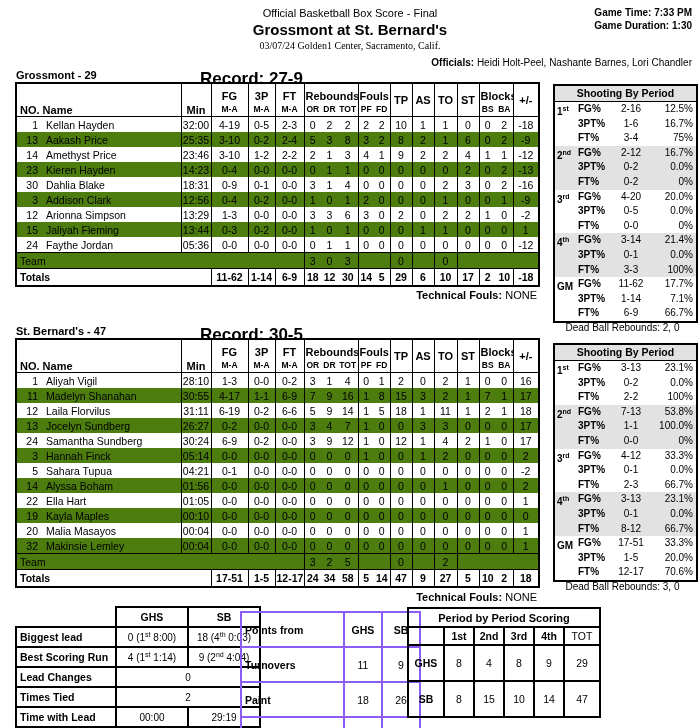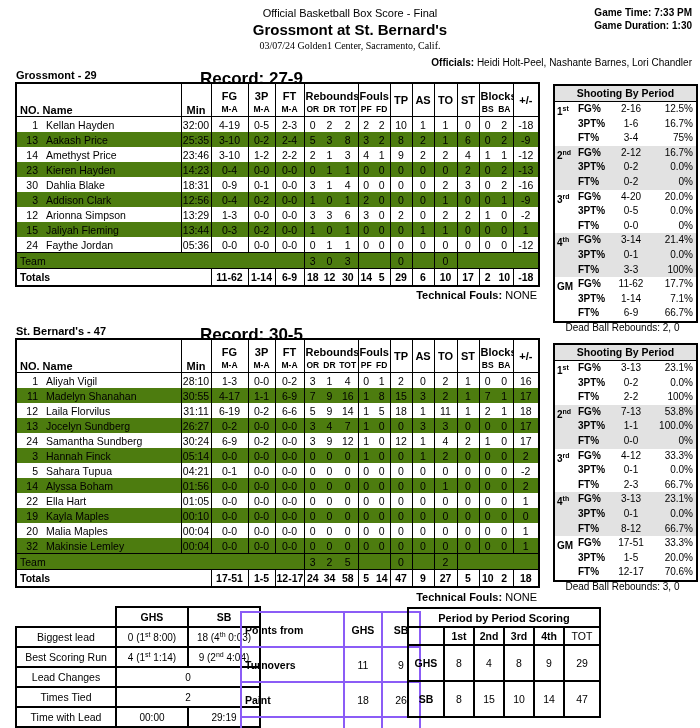--- a/index.html
+++ b/index.html
@@ -50,21 +50,21 @@
   .sp-stat{width:33px;font-weight:bold;flex:none;}
   .sp-ma{width:40px;text-align:center;flex:none;}
   .sp-pct{flex:1;text-align:right;padding-right:3px;}
   .shade{background:#e2e2e2;}
   .deadball{position:absolute;left:545px;width:155px;text-align:center;font-size:10px;}
   #g-dead{top:322px;} #s-dead{top:581px;}
   
   .flow-table{position:absolute;left:15px;top:606px;border-collapse:collapse;font-size:10px;}
   .flow-table td,.flow-table th{border:2px solid #000;height:18px;padding:0 3px;text-align:center;}
   .flow-table .ghost{border:none;}
-  .flow-table .rl{font-weight:normal;font-size:10.5px;text-align:center;width:92px;}
+  .flow-table .rl{font-weight:bold;font-size:10.5px;text-align:left;width:92px;}
   .flow-table .v{width:64px;}
   .flow-table th{font-weight:bold;font-size:10.5px;}
   .flow-table sup{font-size:7px;}
   .pf-table{position:absolute;left:240px;top:611px;border-collapse:collapse;font-size:10.5px;}
   .pf-table td,.pf-table th{border:2px solid #8b5cf6;height:17px;padding:8px 3px;text-align:center;}
   .pf-table .rl{font-weight:bold;text-align:left;width:95px;}
   .pf-table th{font-weight:bold;}
   .pf-table .v{width:30px;}
   .pp-table{position:absolute;left:407px;top:607px;border-collapse:collapse;font-size:10.5px;}
   .pp-table td,.pp-table th{border:2px solid #000;padding:0 2px;text-align:center;}
@@ -724,21 +724,21 @@
           <td class="bl">0</td>
           <td class="bl">0</td>
           <td class="bl">0</td>
           <td class="bl">0</td>
           <td class="bl">0</td>
           <td>0</td>
           <td class="bl">0</td>
         </tr>
 
         <tr>
-          <td class="name-cell"><span class="pno">20</span><span>Malia Maples</span></td>
+          <td class="name-cell"><span class="pno">20</span><span>Malia Masayos</span></td>
           <td class="bl">00:04</td>
           <td class="bl">0-0</td>
           <td class="bl">0-0</td>
           <td class="bl">0-0</td>
           <td class="bl">0</td>
           <td>0</td>
           <td>0</td>
           <td class="bl">0</td>
           <td>0</td>
           <td class="bl">0</td>

